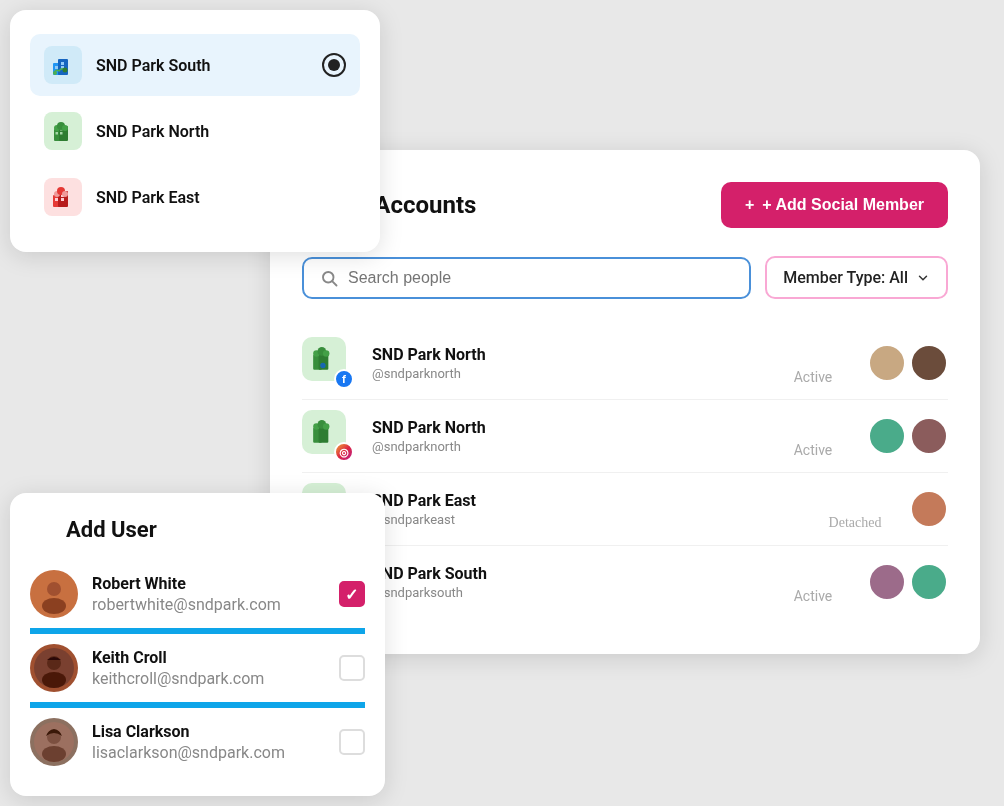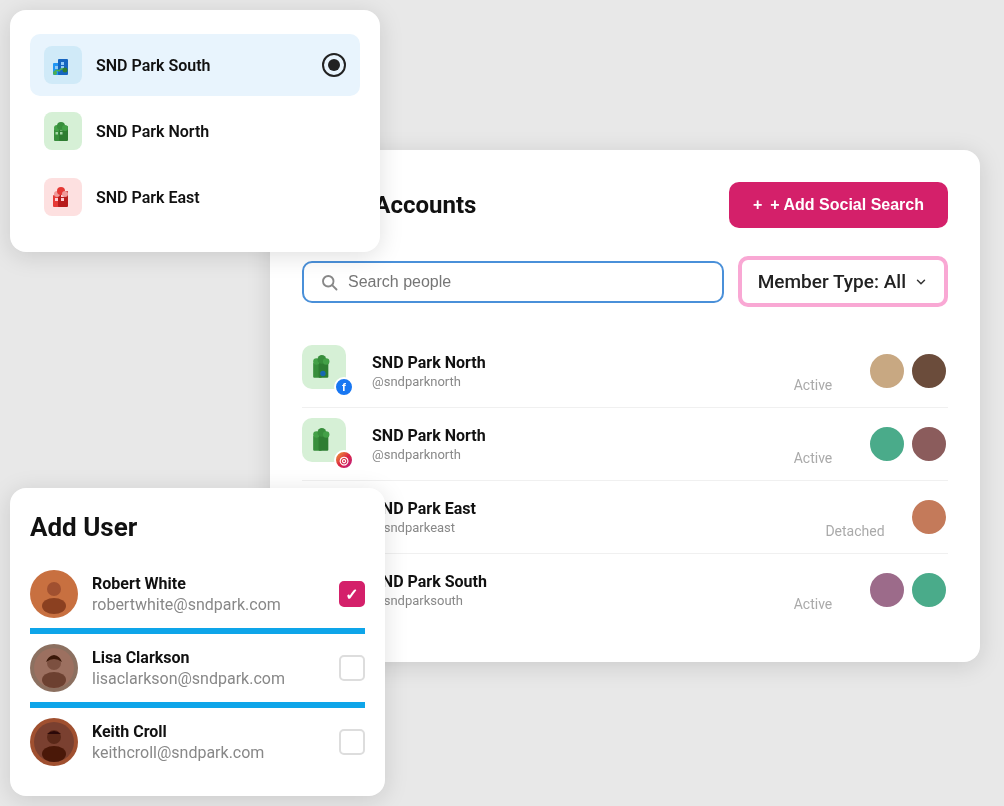--- a/index.html
+++ b/index.html
@@ -136,24 +136,24 @@
     }
     .search-input {
       border: none;
       outline: none;
       font-size: 16px;
       color: #999;
       width: 100%;
       background: transparent;
     }
     .filter-dropdown {
-      border: 4px solid #f9a8d4;
+      border: 2px solid #f9a8d4;
       border-radius: 10px;
       padding: 10px 16px;
-      font-size: 19px;
+      font-size: 16px;
       font-weight: 500;
       color: #222;
       display: flex;
       align-items: center;
       gap: 8px;
       cursor: pointer;
       white-space: nowrap;
       background: #fff;
     }
 
@@ -210,21 +210,21 @@
       color: #888;
       margin-top: 2px;
     }
     .account-status {
       width: 110px;
       font-size: 14px;
       color: #aaa;
       text-align: center;
       margin-top: 27px;
     }
-    .account-status.detached { color: #aaa; }
+    .account-status.detached { color: #aaa; font-family: Liberation Serif, serif; }
     .account-status.active { color: #aaa; }
     .account-avatars {
       display: flex;
       gap: 4px;
     }
     .avatar-circle {
       width: 38px;
       height: 38px;
       border-radius: 50%;
       overflow: hidden;
@@ -250,24 +250,25 @@
       bottom: 10px;
       left: 10px;
       width: 375px;
       background: #fff;
       border-radius: 16px;
       box-shadow: 0 4px 24px rgba(0,0,0,0.13);
       padding: 24px 20px 20px 20px;
       z-index: 20;
     }
     .add-user-title {
-      font-size: 26px;
+      font-size: 22px;
       font-weight: 700;
       color: #111;
       margin-bottom: 18px;
+      margin-left: 36px;
     }
     .user-item {
       display: flex;
       align-items: center;
       padding: 10px 0;
       border-bottom: 6px solid #0ea5e9;
     }
     .user-item:last-child { border-bottom: none; }
     .user-avatar {
       width: 48px;
@@ -374,21 +375,21 @@
     </div>
     <span class="profile-name">SND Park East</span>
   </div>
 </div>
 
 <div class="social-accounts-panel">
   <div class="social-accounts-header">
     <h2 class="social-accounts-title">Social Accounts</h2>
     <button class="add-account-btn">
       <span>+</span>
-      <span>+ Add Social Search</span>
+      <span>+ Add Social Member</span>
     </button>
   </div>
 
   <div class="search-filter-row">
     <div class="search-box">
       <svg class="search-icon-svg" width="18" height="18" viewBox="0 0 24 24" fill="none" stroke="#888" stroke-width="2.5" stroke-linecap="round">
         <circle cx="11" cy="11" r="7"></circle>
         <line x1="16.5" y1="16.5" x2="22" y2="22"></line>
       </svg>
       <input class="search-input" type="text" placeholder="Search people" style="">
@@ -510,43 +511,43 @@
       </svg>
     </div>
     <div class="user-info">
       <div class="user-name">Robert White</div>
       <div class="user-email">robertwhite@sndpark.com</div>
     </div>
     <div class="user-checkbox checked"></div>
   </div>
 
   <div class="user-item">
+    <div class="user-avatar u-keith">
+      <svg width="40" height="40" viewBox="0 0 40 40">
+        <circle cx="20" cy="20" r="20" fill="#7a4030"></circle>
+        <circle cx="20" cy="15" r="7" fill="#5a2818"></circle>
+        <ellipse cx="20" cy="32" rx="12" ry="8" fill="#4a1808"></ellipse>
+        <path d="M13 12 Q20 6 27 12" fill="#2a0808"></path>
+      </svg>
+    </div>
+    <div class="user-info">
+      <div class="user-name">Keith Croll</div>
+      <div class="user-email">keithcroll@sndpark.com</div>
+    </div>
+    <div class="user-checkbox"></div>
+  </div>
+
+  <div class="user-item">
     <div class="user-avatar u-lisa">
       <svg width="40" height="40" viewBox="0 0 40 40">
         <circle cx="20" cy="20" r="20" fill="#9c7060"></circle>
         <circle cx="20" cy="15" r="7" fill="#7c5040"></circle>
         <ellipse cx="20" cy="32" rx="12" ry="8" fill="#6c4030"></ellipse>
         <path d="M12 14 Q20 8 28 14 Q26 8 20 7 Q14 8 12 14Z" fill="#3a1808"></path>
       </svg>
     </div>
     <div class="user-info">
       <div class="user-name">Lisa Clarkson</div>
       <div class="user-email">lisaclarkson@sndpark.com</div>
     </div>
     <div class="user-checkbox"></div>
   </div>
-
-  <div class="user-item">
-    <div class="user-avatar u-keith">
-      <svg width="40" height="40" viewBox="0 0 40 40">
-        <circle cx="20" cy="20" r="20" fill="#7a4030"></circle>
-        <circle cx="20" cy="15" r="7" fill="#5a2818"></circle>
-        <ellipse cx="20" cy="32" rx="12" ry="8" fill="#4a1808"></ellipse>
-        <path d="M13 12 Q20 6 27 12" fill="#2a0808"></path>
-      </svg>
-    </div>
-    <div class="user-info">
-      <div class="user-name">Keith Croll</div>
-      <div class="user-email">keithcroll@sndpark.com</div>
-    </div>
-    <div class="user-checkbox"></div>
-  </div>
 </div>
 
 </body></html>

